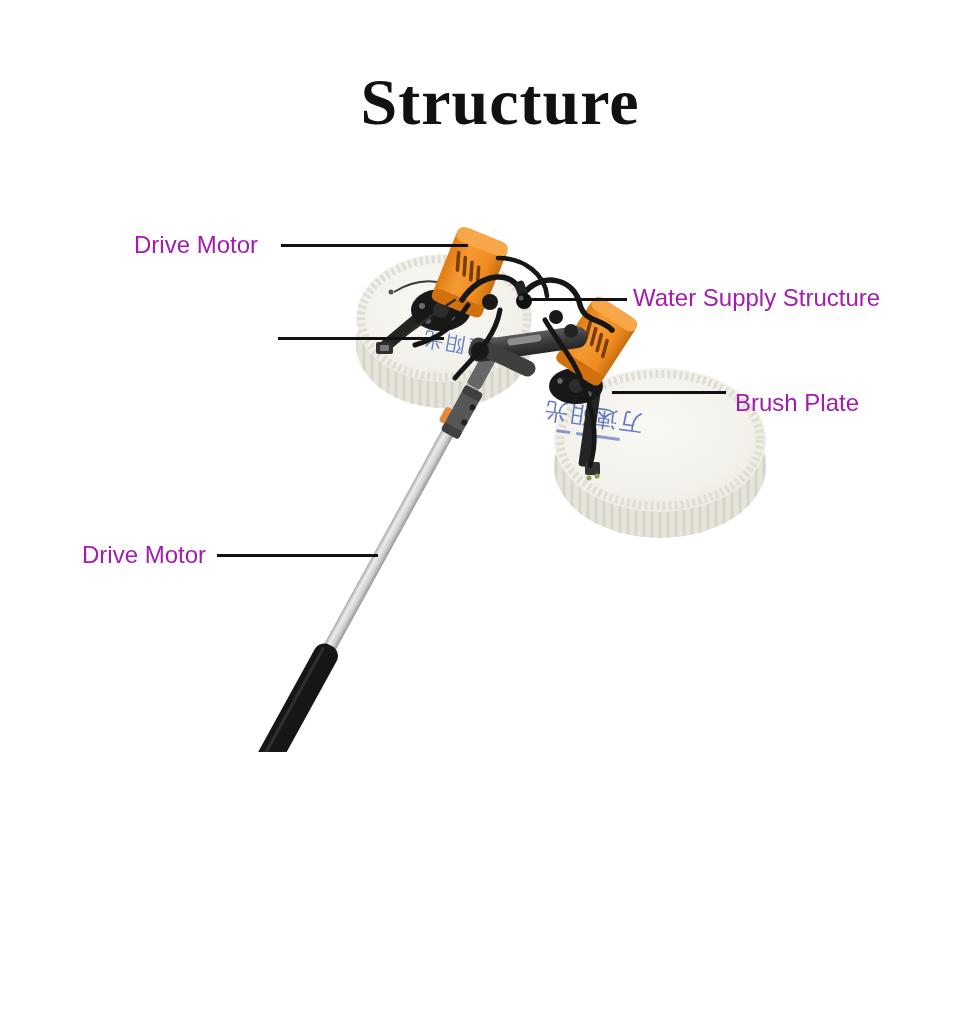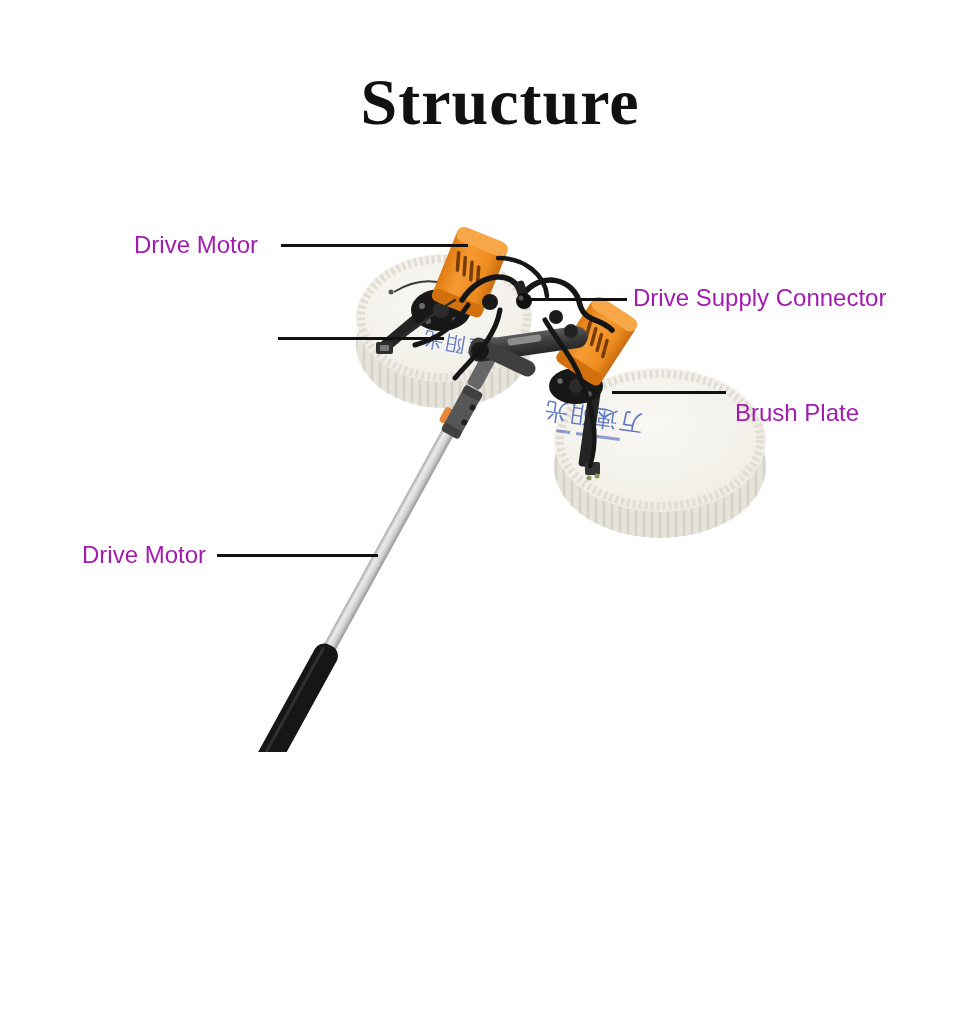--- a/index.html
+++ b/index.html
@@ -188,17 +188,17 @@
     </g>
   </svg>
 
   <div class="lead" style="left:281px;top:244px;width:187px;"></div>
   <div class="lead" style="left:528px;top:298px;width:99px;"></div>
   <div class="lead" style="left:278px;top:337px;width:166px;"></div>
   <div class="lead" style="left:612px;top:391px;width:114px;"></div>
   <div class="lead" style="left:217px;top:554px;width:161px;"></div>
 
   <div class="lbl" style="left:134px;top:231px;">Drive Motor</div>
-  <div class="lbl" style="left:633px;top:284px;">Drive Supply Connector</div>
-  <div class="lbl" style="left:735px;top:399px;">Brush Plate</div>
+  <div class="lbl" style="left:633px;top:284px;">Water Supply Structure</div>
+  <div class="lbl" style="left:735px;top:389px;">Brush Plate</div>
   <div class="lbl" style="left:82px;top:541px;">Drive Motor</div>
 
 </div>
 
 </body></html>

